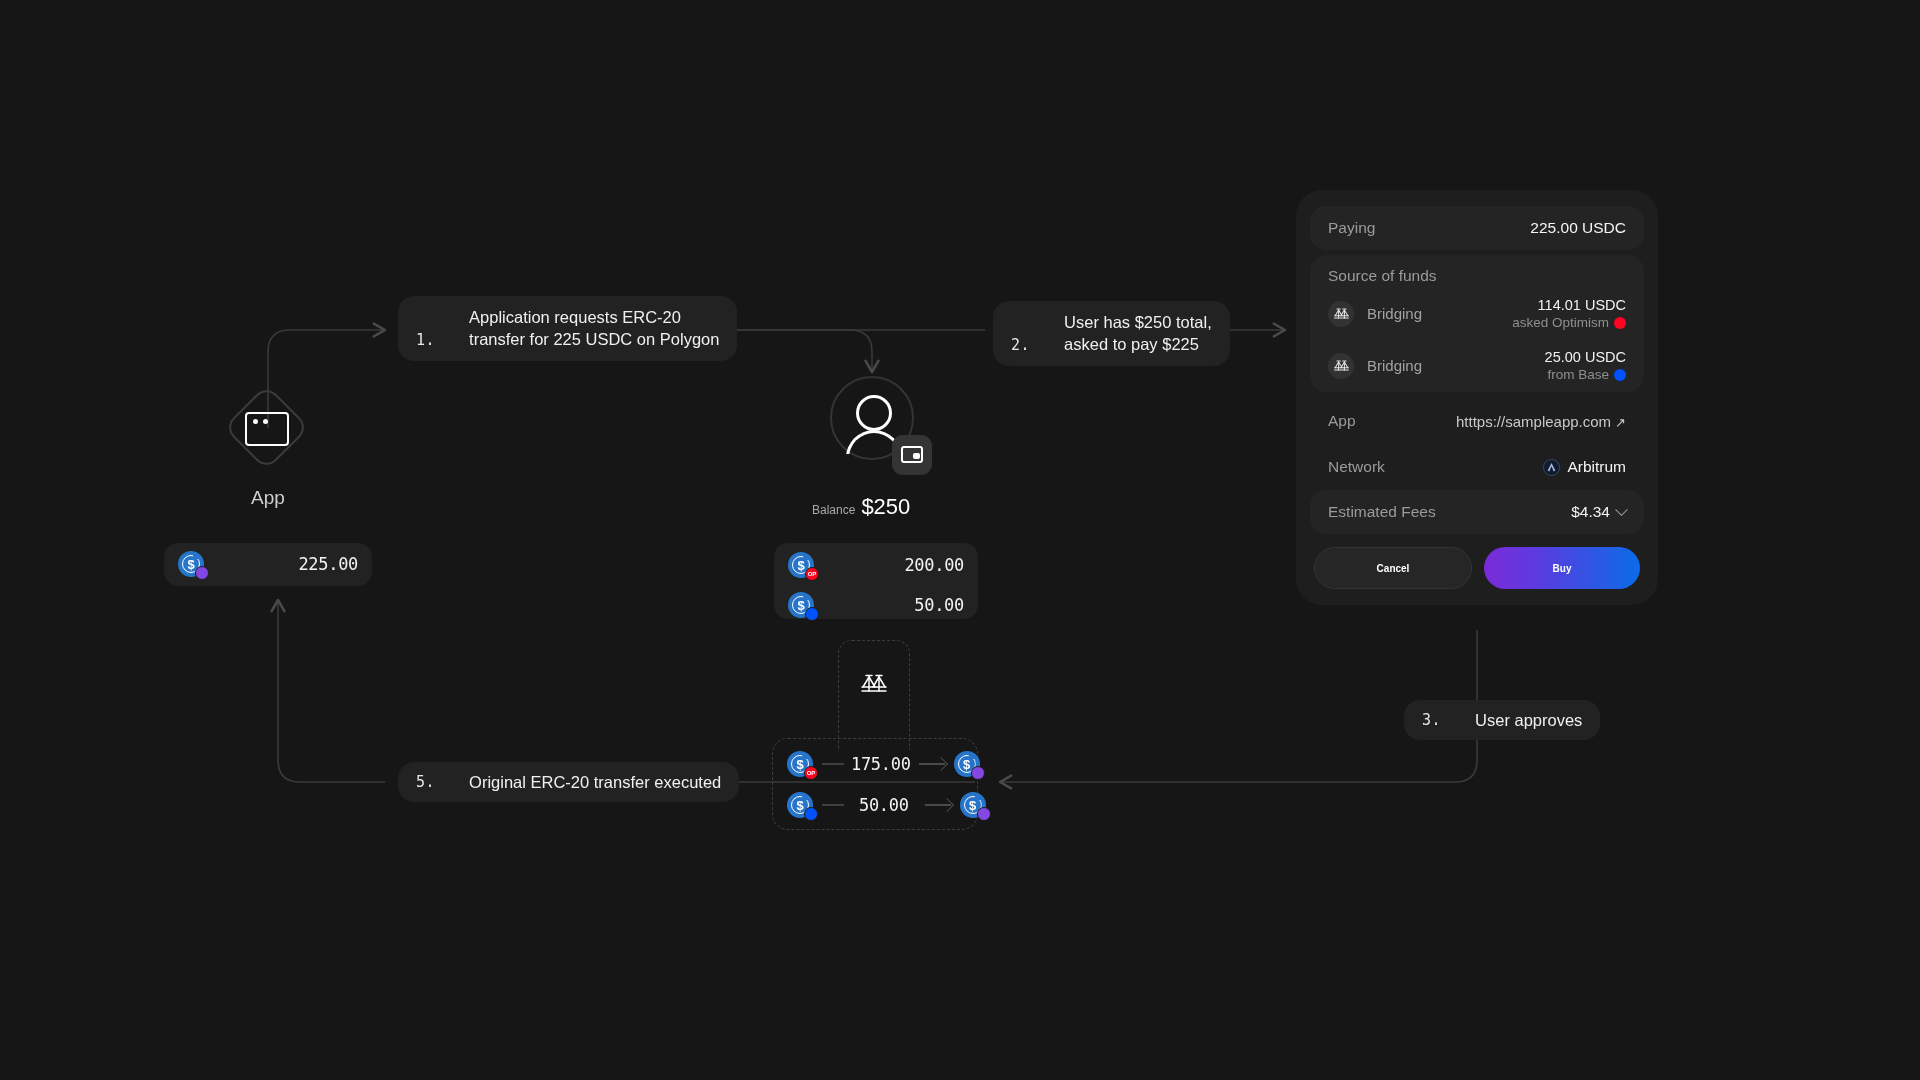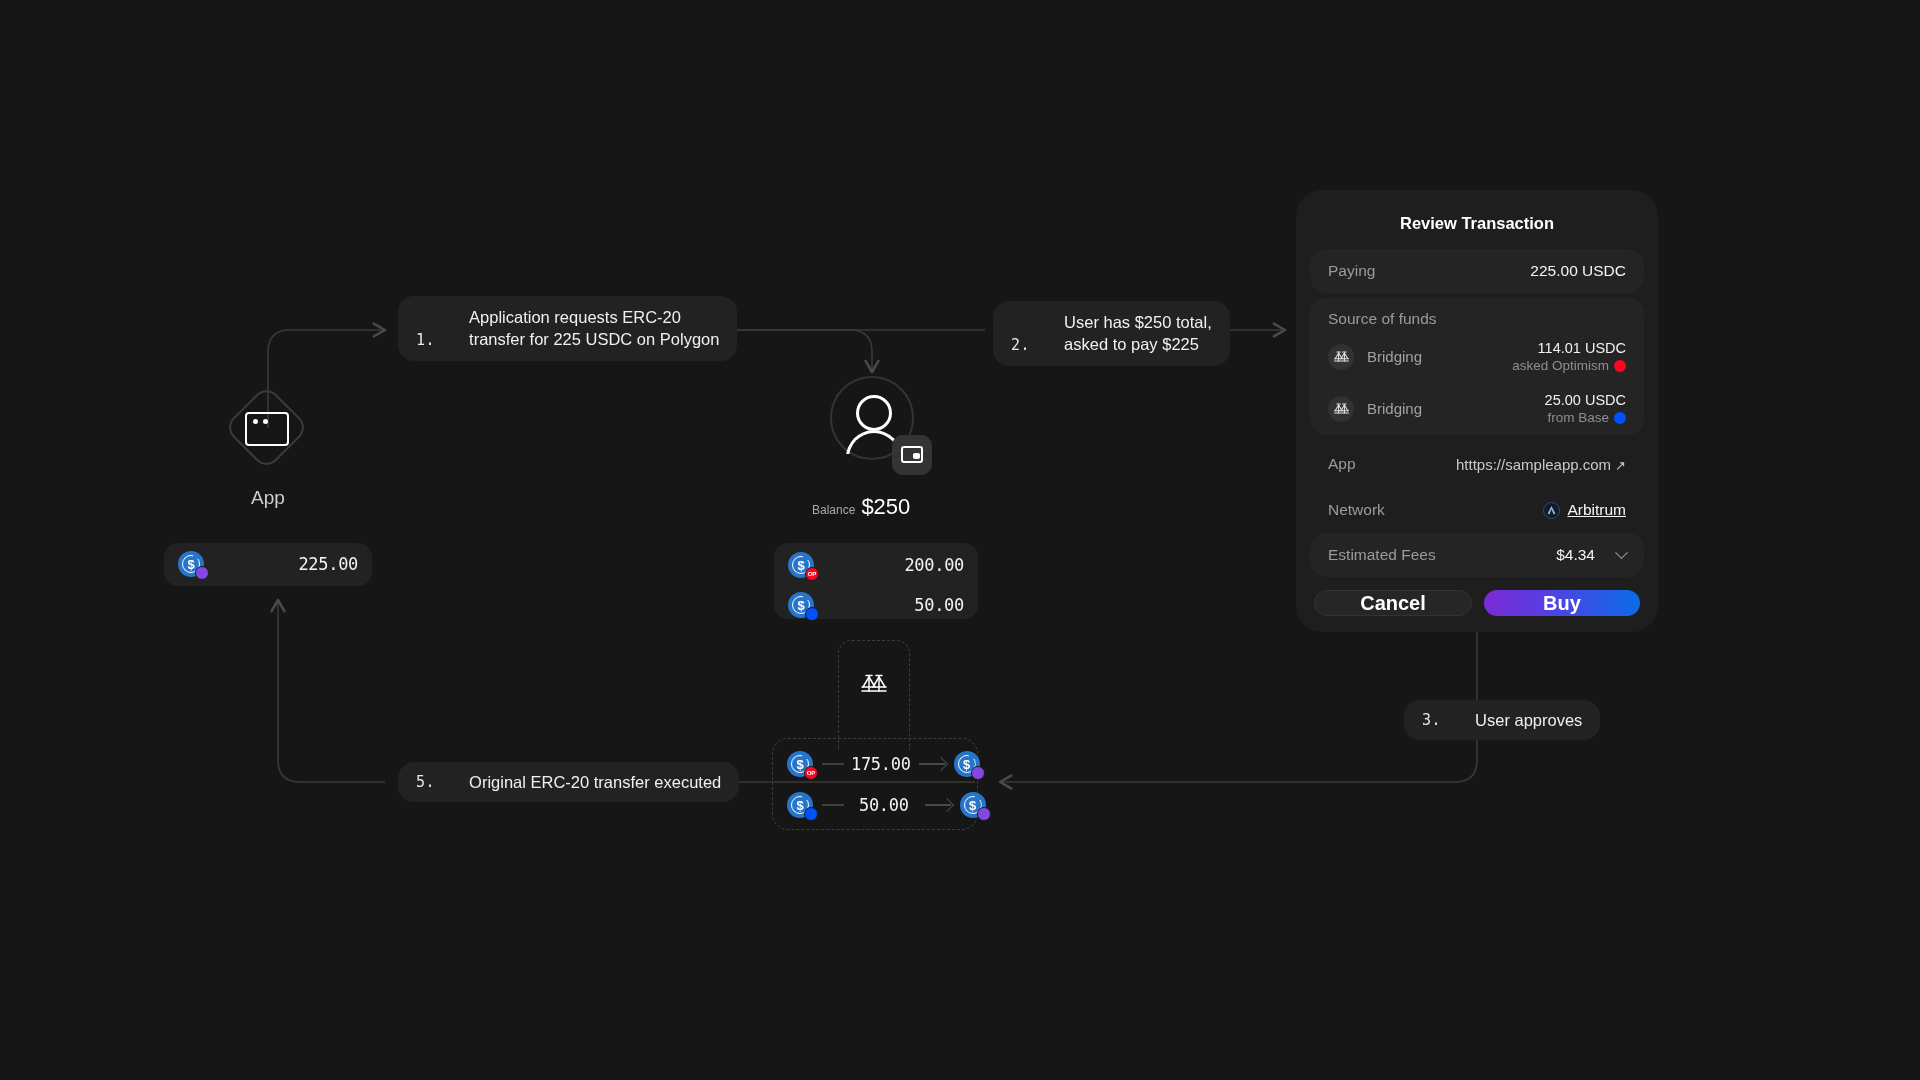--- a/index.html
+++ b/index.html
@@ -160,35 +160,35 @@
     width: 26px; height: 26px; border-radius: 50%; background: #323232;
     display: flex; align-items: center; justify-content: center; flex: none;
   }
   .sof-name { color: #a2a2a2; font-size: 15px; margin-left: 13px; }
   .sof-right { margin-left: auto; text-align: right; }
   .sof-amt { color: #f2f2f2; font-size: 14.5px; line-height: 1.25; }
   .sof-from { color: #8f8f8f; font-size: 13.5px; line-height: 1.3; display: flex; align-items: center; justify-content: flex-end; gap: 5px; }
   .sof-dot { width: 12px; height: 12px; border-radius: 50%; display: inline-block; }
 
   .plain-row { display: flex; align-items: center; justify-content: space-between; padding: 14px 18px; }
-  .net-val { display: flex; align-items: center; gap: 7px; color: #f5f5f5; font-size: 15.5px; text-decoration: underline; }
+  .net-val { display: flex; align-items: center; gap: 7px; color: #f5f5f5; font-size: 15.5px; }
   .arb-logo {
     width: 17px; height: 17px; border-radius: 50%;
     background: #121a2e; border: 1px solid #3a4a68;
     display: flex; align-items: center; justify-content: center;
   }
-  .fee-val { display: flex; align-items: center; gap: 22px; color: #f5f5f5; font-size: 15.5px; }
+  .fee-val { display: flex; align-items: center; gap: 7px; color: #f5f5f5; font-size: 15.5px; }
   .chev { width: 9px; height: 9px; border-right: 1.6px solid #9a9a9a; border-bottom: 1.6px solid #9a9a9a; transform: rotate(45deg) translate(-2px,-2px); }
   .ext { font-size: 13px; color: #c9c9c9; margin-left: 4px; }
 
   .btn-row { display: flex; gap: 12px; padding: 13px 4px 2px 4px; }
   .btn {
-    flex: 1; height: 26px; border-radius: 21px;
+    flex: 1; height: 42px; border-radius: 21px;
     display: flex; align-items: center; justify-content: center;
-    font-size: 20px; font-weight: bold; color: #ffffff;
+    font-size: 10px; font-weight: bold; color: #ffffff;
     border: none; cursor: pointer; font-family: "Liberation Sans", sans-serif;
   }
   .btn-cancel { background: #262626; border: 1px solid #333333; }
   .btn-buy { background: linear-gradient(90deg, #7B2AD6 0%, #5a3ce0 35%, #0A6CE8 100%); }
 </style>
 </head>
 <body>
 
 <div id="stage">
 
@@ -340,21 +340,20 @@
       <span class="coin">
         <span class="disc"></span>
         <span class="ring"></span>
         <span class="dollar">$</span>
         <span class="chain chain-poly"></span>
       </span>
     </div>
   </div>
 
   <div class="rcard">
-    <div class="rcard-title">Review Transaction</div>
 
     <div class="rsection">
       <div class="rrow">
         <span class="rlabel">Paying</span>
         <span class="rvalue">225.00 USDC</span>
       </div>
     </div>
 
     <div class="rsection">
       <div class="sof-head">Source of funds</div>

